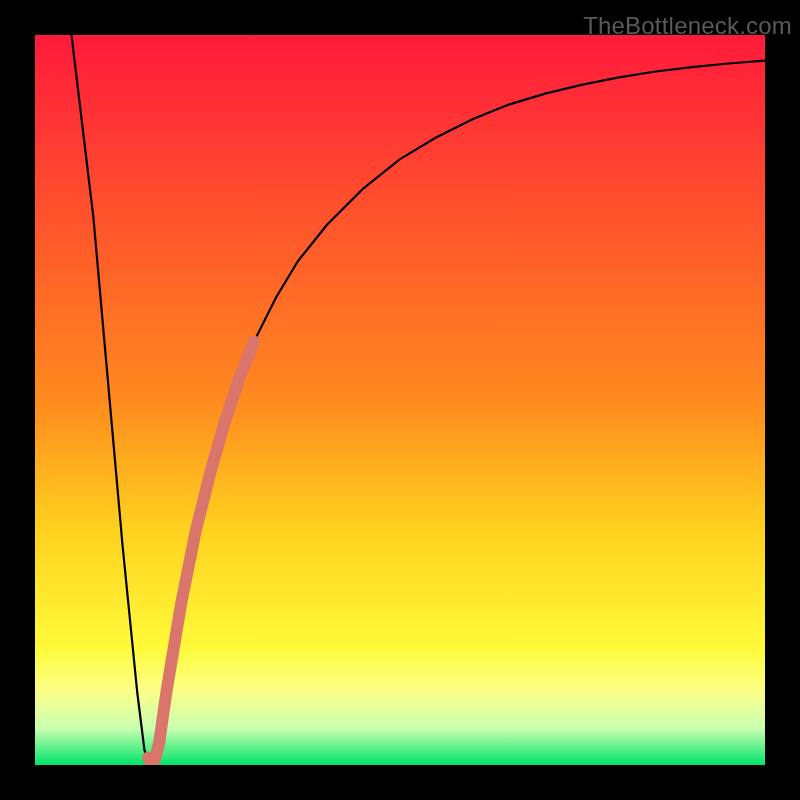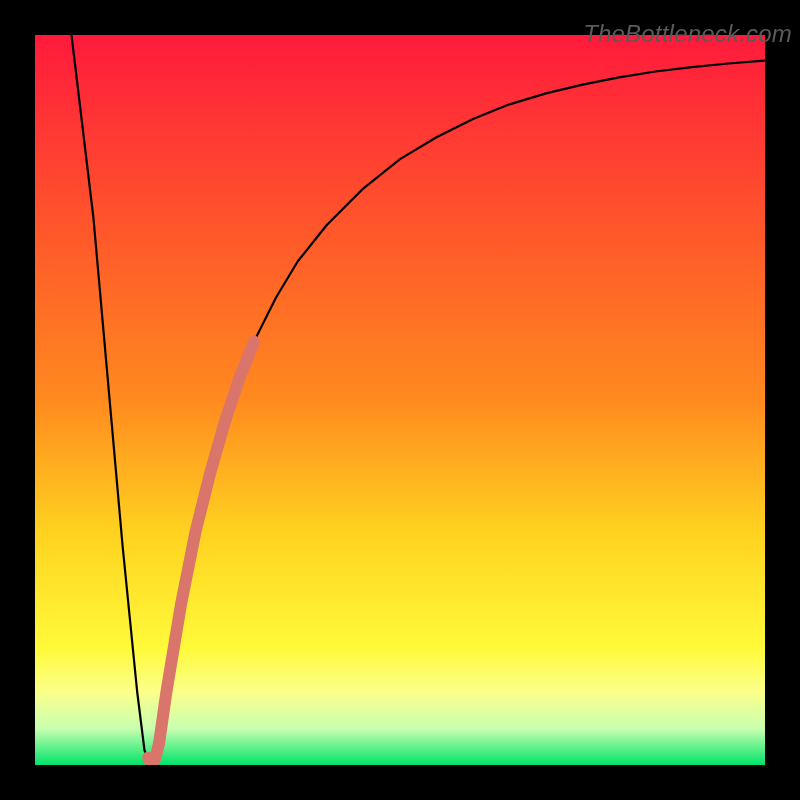--- a/index.html
+++ b/index.html
@@ -12,28 +12,27 @@
     font-family: Arial, Helvetica, sans-serif;
   }
   .frame {
     position: relative;
     width: 800px;
     height: 800px;
     background: #000;
   }
   .attribution {
     position: absolute;
-    top: 20px;
+    top: 12px;
     right: 8px;
     color: #5a5a5a;
     font-size: 24px;
     font-weight: 500;
     letter-spacing: 0.2px;
     z-index: 10;
-    font-style: italic;
   }
   .plot {
     position: absolute;
     left: 35px;
     top: 35px;
     width: 730px;
     height: 730px;
     overflow: hidden;
   }
   .plot svg {

